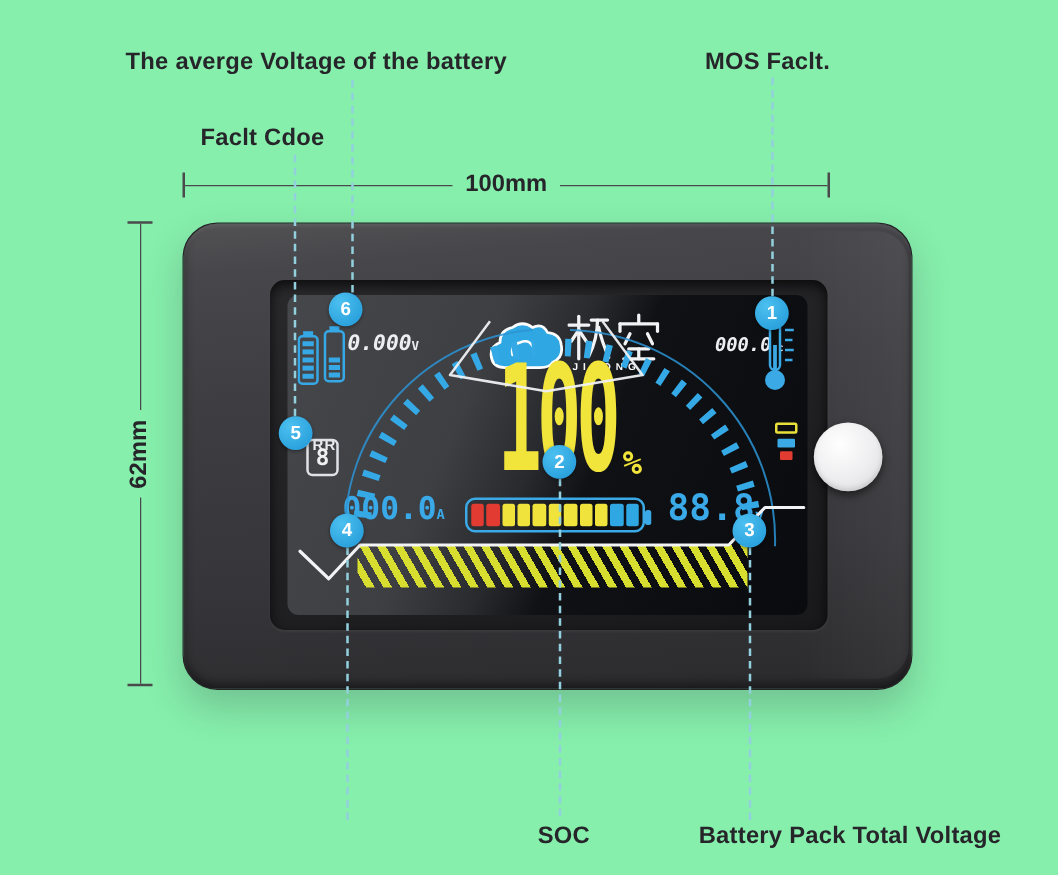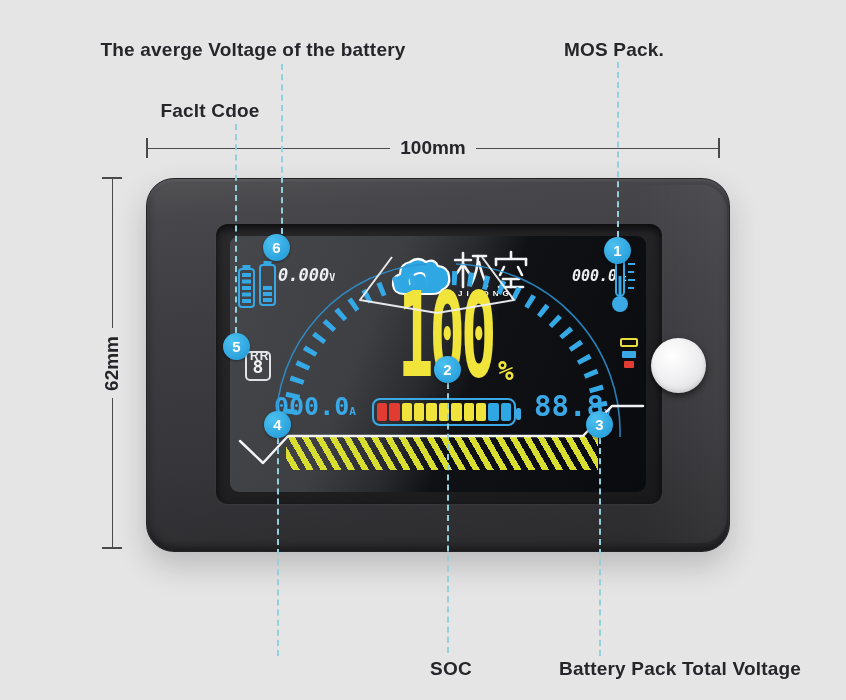--- a/index.html
+++ b/index.html
@@ -1,30 +1,30 @@
 <!DOCTYPE html>
 <html><head>
 <meta charset="utf-8">
 <style>
   html,body{margin:0;padding:0;}
   .stage{
     position:relative; width:846px; height:700px;
-    background:#e5e5e5; overflow:hidden;
+    background:#86efac; overflow:hidden;
     font-family:"Liberation Sans", sans-serif;
   }
   
   .lbl{
     position:absolute; transform:translateX(-50%);
     font-size:19px; font-weight:600; color:#26262a; white-space:nowrap;
     letter-spacing:.2px;
   }
   
   .dash{position:absolute; width:0; border-left:2px dashed #92d0dd; z-index:24;}
   
-  .dim-h{position:absolute; left:146px; top:138px; width:574px; height:20px;
+  .dim-h{position:absolute; left:146px; top:138px; width:518px; height:20px;
     display:flex; align-items:center; z-index:5;}
   .dim-h .tick{width:2px; height:20px; background:#4a4a4c;}
   .dim-h .line{flex:1; height:0; border-top:1.5px solid #4a4a4c;}
   .dim-h .dim-label{padding:0 10px; font-size:19px; font-weight:600; color:#26262a;}
   .dim-v{position:absolute; left:99px; top:177px; height:372px; width:26px;
     display:flex; flex-direction:column; align-items:center; z-index:5;}
   .dim-v .tick{height:2px; width:20px; background:#4a4a4c;}
   .dim-v .line{flex:1; width:0; border-left:1.5px solid #4a4a4c;}
   .dim-v .dim-label{
     writing-mode:vertical-rl; transform:rotate(180deg);
@@ -115,21 +115,21 @@
     box-shadow:0 1px 3px rgba(0,0,0,.4); z-index:30;
   }
 </style>
 </head>
 <body>
 
 <div class="stage">
 
   <div class="lbl" style="left:253px; top:39px;">The averge Voltage of the battery</div>
   <div class="lbl" style="left:210px; top:100px;text-align:center;">Faclt Cdoe</div>
-  <div class="lbl" style="left:614px; top:39px;">MOS Pack.</div>
+  <div class="lbl" style="left:614px; top:39px;">MOS Faclt.</div>
   <div class="lbl" style="left:451px; top:658px;">SOC</div>
   <div class="lbl" style="left:680px; top:658px;">Battery Pack Total Voltage</div>
 
   <div class="dim-h">
     <div class="tick"></div>
     <div class="line"></div>
     <div class="dim-label">100mm</div>
     <div class="line"></div>
     <div class="tick"></div>
   </div>

